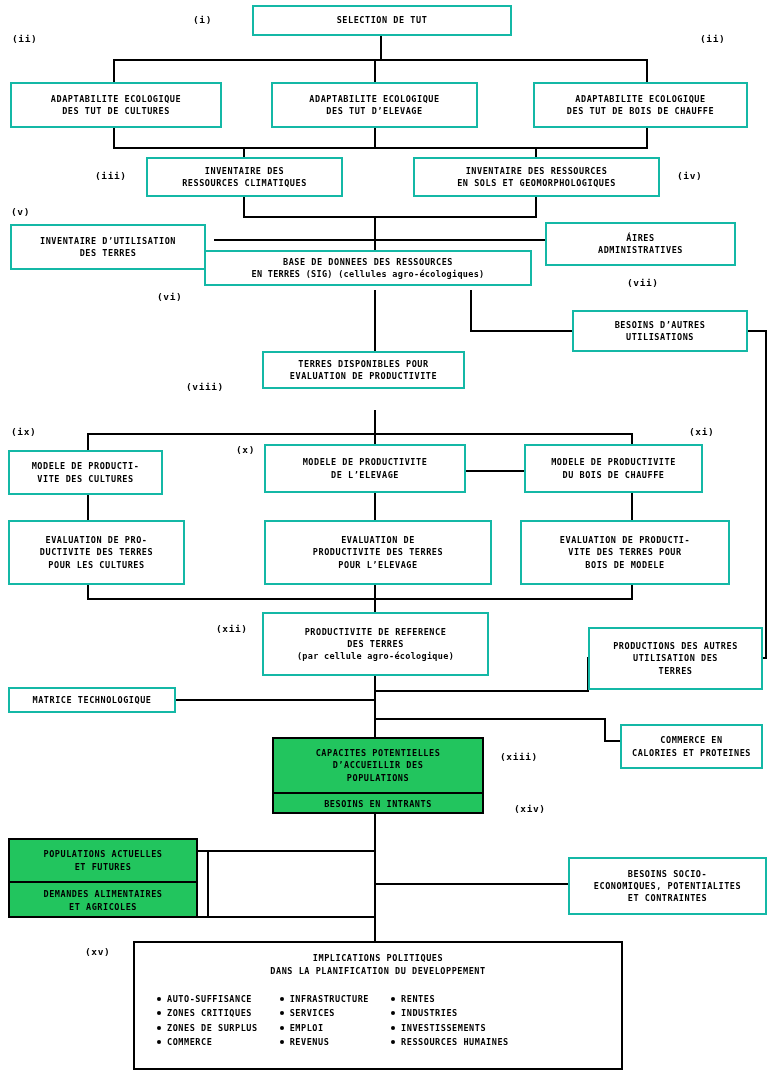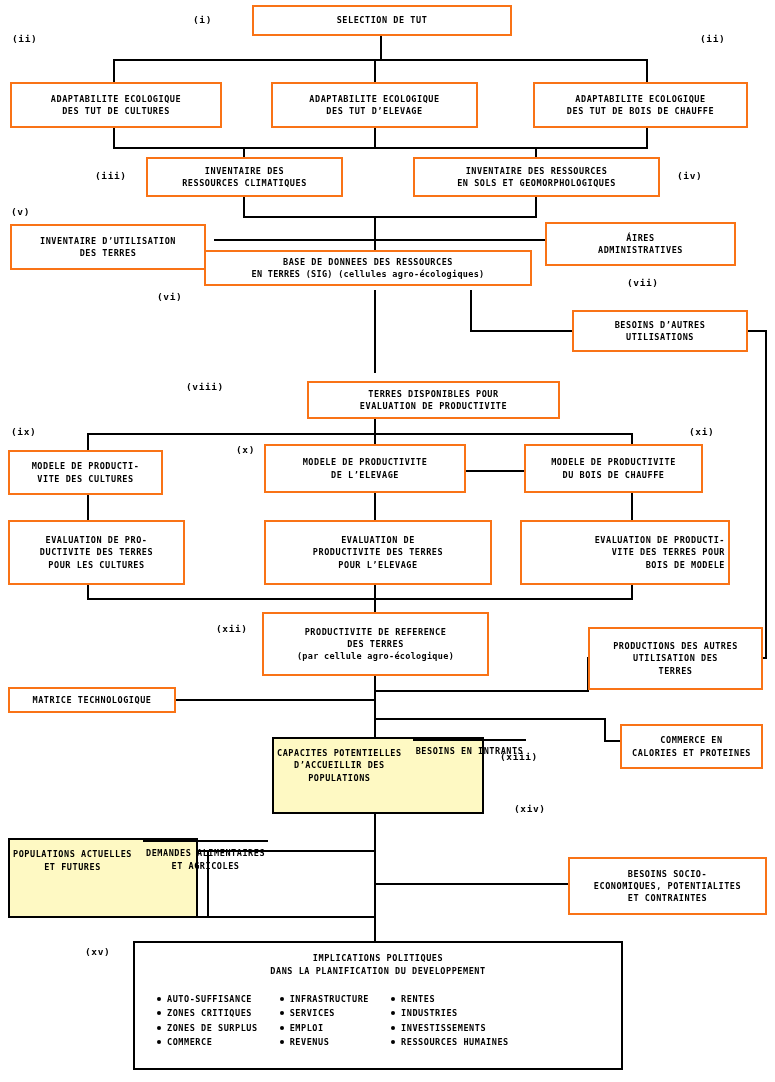--- a/index.html
+++ b/index.html
@@ -10,21 +10,21 @@
   }
   #canvas{
     position:relative;
     width:775px;
     height:1082px;
     background:#fff;
     overflow:hidden;
   }
   .box{
     position:absolute;
-    border:2px solid #f97316;
+    border:2px solid #14b8a6;
     background:#fff;
     box-sizing:border-box;
     display:flex;
     flex-direction:column;
     align-items:center;
     justify-content:center;
     text-align:center;
     font-size:8.5px;
     line-height:1.42;
     letter-spacing:0.55px;
@@ -33,26 +33,25 @@
     z-index:5;
   }
   .box .ln{display:block;white-space:pre;}
   .box.mixed .ln.lower{
     letter-spacing:0.3px;
     text-transform:none;
   }
   .split{
     position:absolute;
     border:2px solid #000;
-    background:#fef9c3;
+    background:#22c55e;
     box-sizing:border-box;
     display:flex;
-    flex-direction:row;
+    flex-direction:column;
     z-index:5;
-    gap:8px;
   }
   .split .seg{
     flex:0 0 auto;
     display:flex;
     flex-direction:column;
     align-items:center;
     justify-content:center;
     text-align:center;
     font-size:8.5px;
     line-height:1.42;
@@ -264,21 +263,21 @@
   <div class="box" style="left:545px;top:222px;width:191px;height:44px;">
     <span class="ln">ÁIRES</span>
     <span class="ln">ADMINISTRATIVES</span>
   </div>
 
   <div class="box" style="left:572px;top:310px;width:176px;height:42px;">
     <span class="ln">BESOINS D’AUTRES</span>
     <span class="ln">UTILISATIONS</span>
   </div>
 
-  <div class="box" style="left:262px;top:381px;width:253px;height:38px;margin-left:45px;">
+  <div class="box" style="left:262px;top:351px;width:203px;height:38px;">
     <span class="ln">TERRES DISPONIBLES POUR</span>
     <span class="ln">EVALUATION DE PRODUCTIVITE</span>
   </div>
 
   <div class="box" style="left:8px;top:450px;width:155px;height:45px;">
     <span class="ln">MODELE DE PRODUCTI-</span>
     <span class="ln">VITE DES CULTURES</span>
   </div>
 
   <div class="box" style="left:264px;top:444px;width:202px;height:49px;">
@@ -296,21 +295,21 @@
     <span class="ln">DUCTIVITE DES TERRES</span>
     <span class="ln">POUR LES CULTURES</span>
   </div>
 
   <div class="box" style="left:264px;top:520px;width:228px;height:65px;">
     <span class="ln">EVALUATION DE</span>
     <span class="ln">PRODUCTIVITE DES TERRES</span>
     <span class="ln">POUR L’ELEVAGE</span>
   </div>
 
-  <div class="box" style="left:520px;top:520px;width:210px;height:65px;align-items:flex-end;">
+  <div class="box" style="left:520px;top:520px;width:210px;height:65px;">
     <span class="ln">EVALUATION DE PRODUCTI-</span>
     <span class="ln">VITE DES TERRES POUR</span>
     <span class="ln">BOIS DE MODELE</span>
   </div>
 
   <div class="box mixed" style="left:262px;top:612px;width:227px;height:64px;">
     <span class="ln">PRODUCTIVITE DE REFERENCE</span>
     <span class="ln">DES TERRES</span>
     <span class="ln lower">(par cellule agro-écologique)</span>
   </div>

